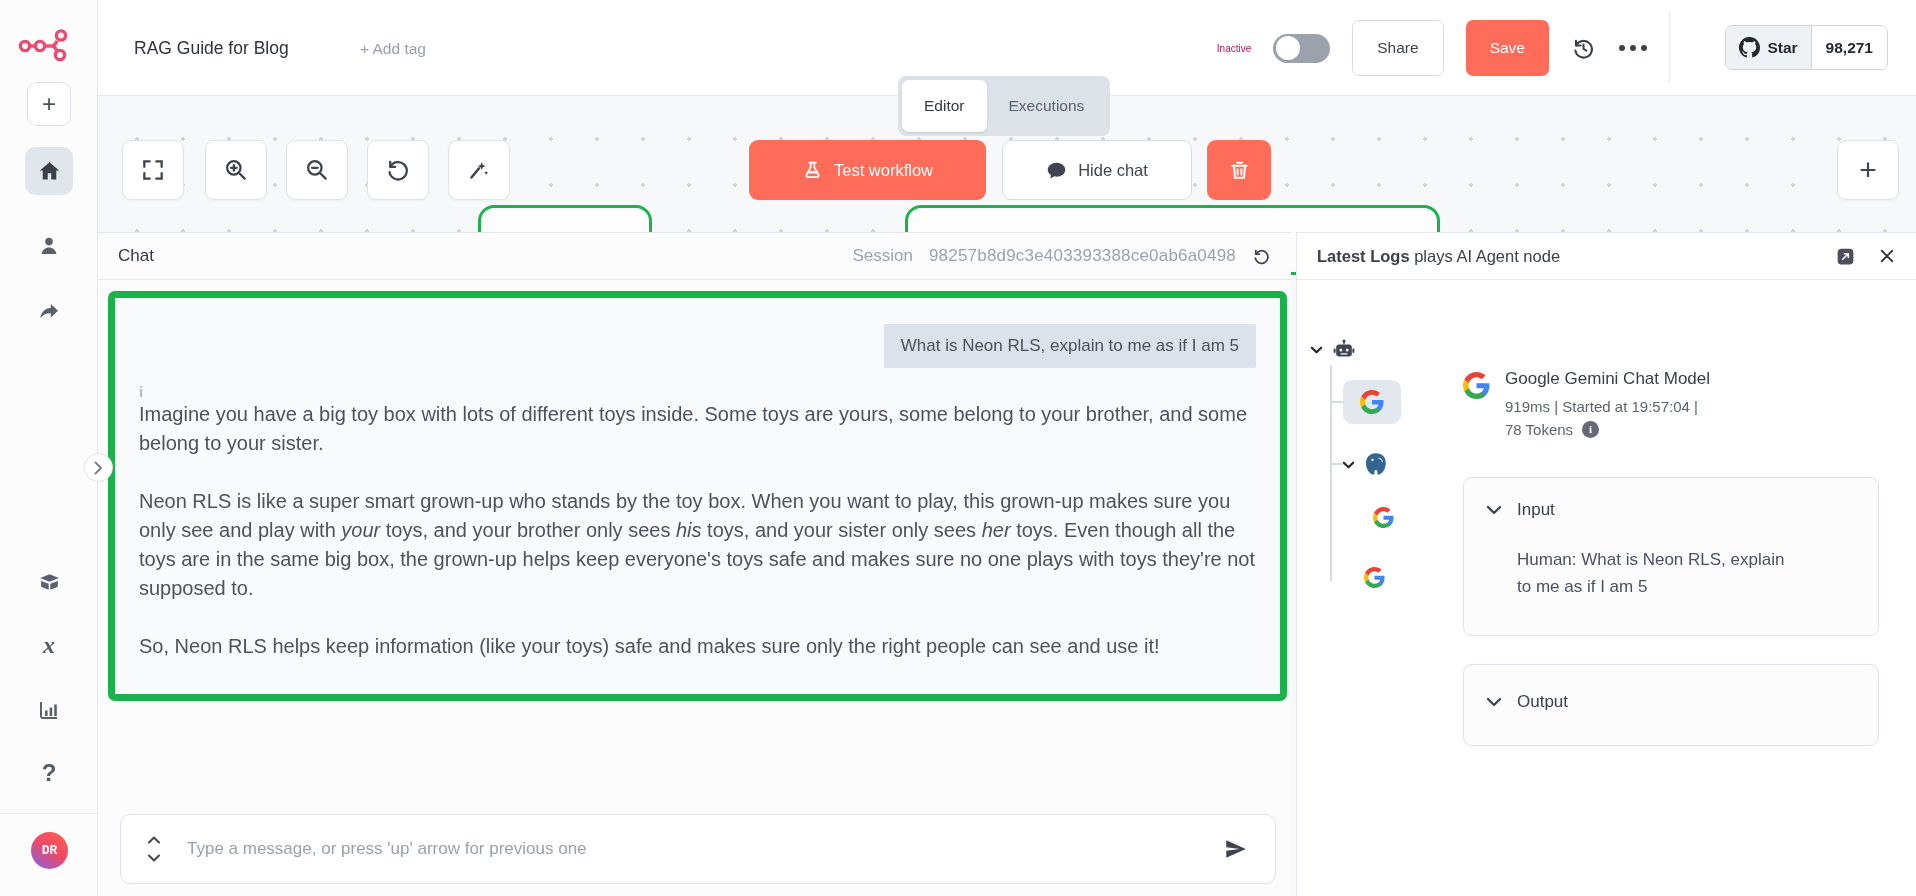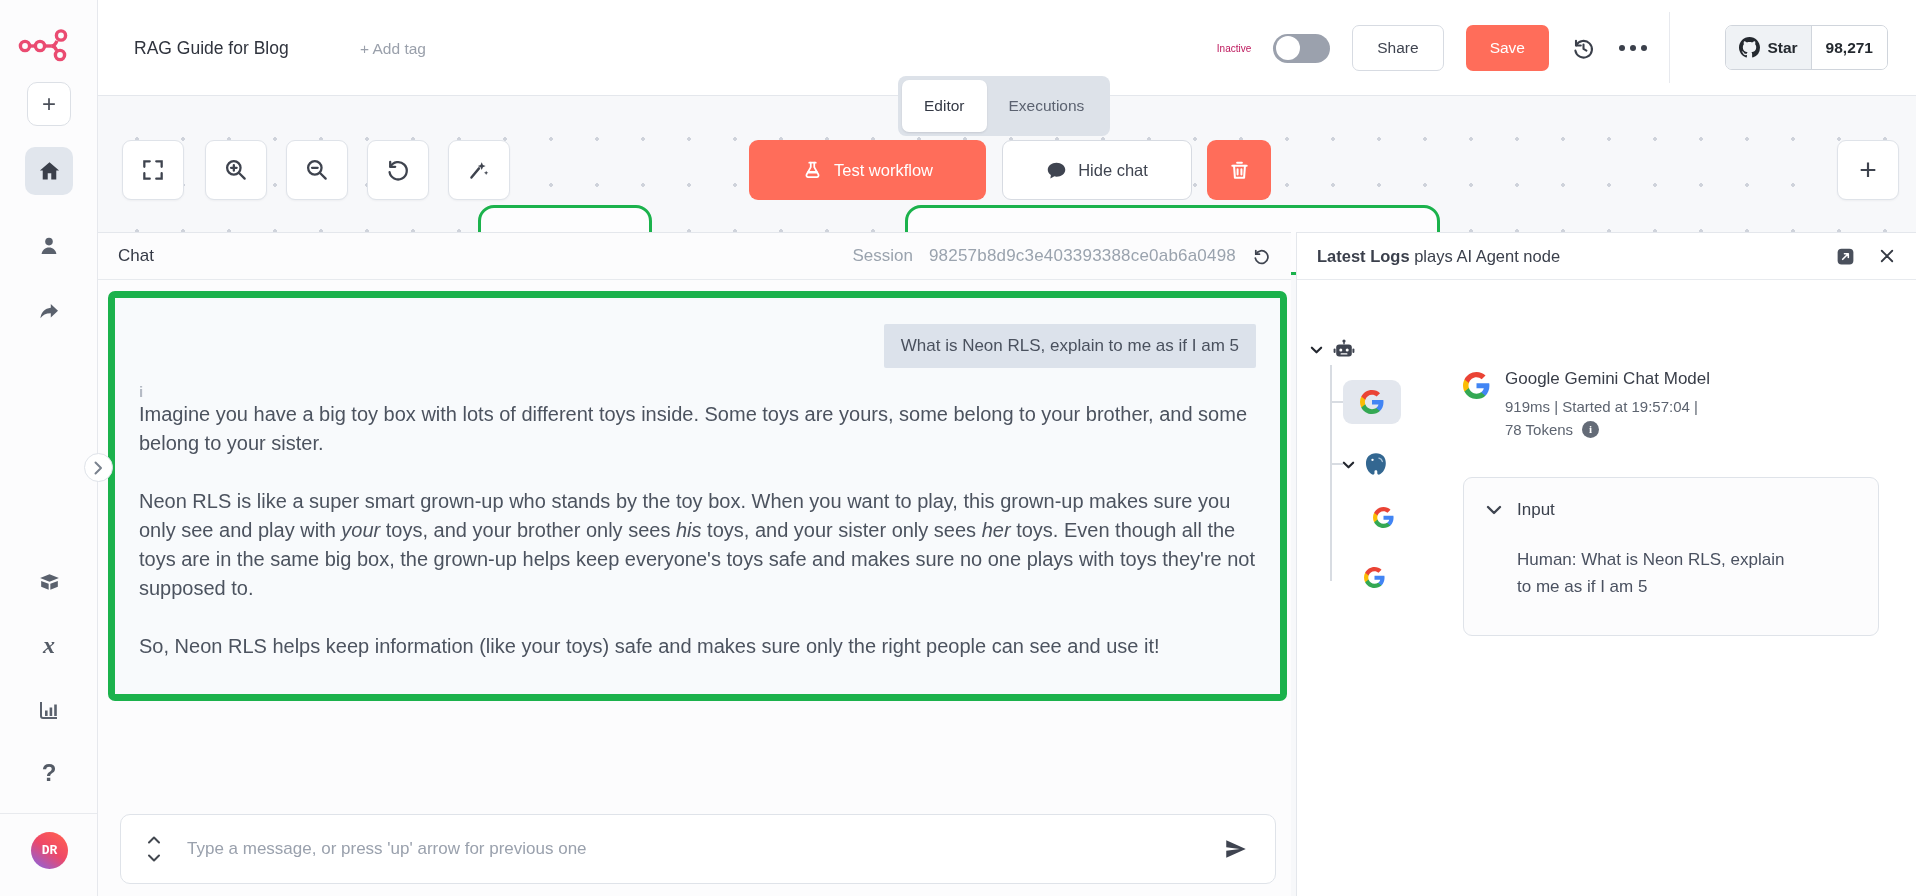--- a/index.html
+++ b/index.html
@@ -17,21 +17,21 @@
   .expander { position:absolute; left:84px; top:453px; width:29px; height:29px; border-radius:50%; background:#fff; border:1px solid #dfe3e9; z-index:60; display:flex; align-items:center; justify-content:center; color:#7a828e; font-size:15px; cursor:pointer; }
 
   
   .topbar { position:absolute; left:98px; top:0; right:0; height:96px; background:#fff; border-bottom:1px solid #e4e7ec; z-index:10; }
   .wf-title { position:absolute; left:36px; top:38px; font-size:17.5px; color:#2f333d; cursor:text; }
   .add-tag { position:absolute; left:262px; top:40px; font-size:15.5px; color:#9aa0ab; cursor:pointer; }
   .topbar-actions { position:absolute; right:268px; top:0; height:96px; display:flex; align-items:center; gap:22px; }
   .inactive-label { font-size:10px; color:#be185d; }
   .toggle { width:57px; height:29px; border-radius:15px; background:#9ba1ad; position:relative; cursor:pointer; }
   .toggle .knob { position:absolute; left:3px; top:2.5px; width:24px; height:24px; border-radius:50%; background:#fff; }
-  .btn { height:46px; border-radius:7px; font-size:15.5px; display:flex; align-items:center; justify-content:center; cursor:pointer; }
+  .btn { height:56px; border-radius:7px; font-size:15.5px; display:flex; align-items:center; justify-content:center; cursor:pointer; }
   .btn-outline { background:#fff; border:1px solid #d7dbe2; color:#3f4450; padding:0 24px; }
   .btn-orange { background:#ff6d5a; border:none; color:#fff; padding:0 24px; }
   .icon-btn { background:none; border:none; cursor:pointer; display:flex; align-items:center; justify-content:center; }
   .top-divider { position:absolute; right:246px; top:12px; height:71px; width:1px; background:#e7e9ee; }
   .gh { position:absolute; right:28px; top:25px; height:45px; display:flex; border:1px solid #d0d5dc; border-radius:7px; overflow:hidden; cursor:pointer; }
   .gh-star { display:flex; align-items:center; gap:7px; padding:0 13px; background:#eff2f5; border-right:1px solid #d0d5dc; font-size:15.5px; font-weight:600; color:#24292f; }
   .gh-count { display:flex; align-items:center; padding:0 14px; background:#fff; font-size:15.5px; font-weight:600; color:#24292f; }
 
   
   .tabs { position:absolute; left:898px; top:76px; height:60px; background:#dde2e9; border-radius:8px; padding:4px; display:flex; z-index:20; }
@@ -381,20 +381,30 @@
         <span>
             <svg width="16" height="11" viewBox="0 0 16 11" fill="none" stroke="#3f4550" stroke-width="2.3" stroke-linecap="round" stroke-linejoin="round">
               <path d="M2 2l6 6 6-6"></path>
             </svg>
           </span>
         <span class="card-label">Input</span>
       </div>
       <div class="card-content">Human: What is Neon RLS, explain to me as if I am 5</div>
     </div>
 
+    <div class="log-card" style="top:383px; height:82px; padding-top:27px;">
+      <div class="card-head">
+        <span>
+            <svg width="16" height="11" viewBox="0 0 16 11" fill="none" stroke="#3f4550" stroke-width="2.3" stroke-linecap="round" stroke-linejoin="round">
+              <path d="M2 2l6 6 6-6"></path>
+            </svg>
+          </span>
+        <span class="card-label">Output</span>
+      </div>
+    </div>
   </div>
 </div>
 
 <div class="sidebar">
   <div style="position:absolute; left:17px; top:22px;">
     <svg width="62" height="44" viewBox="0 0 62 44" fill="none" stroke="#ea4b71" stroke-width="3.4">
       <circle cx="8" cy="24" r="4.6"></circle>
         <path d="M12.6 24h5.6"></path>
         <circle cx="23" cy="24" r="4.6"></circle>
       <path d="M27.6 24h6.8"></path>

